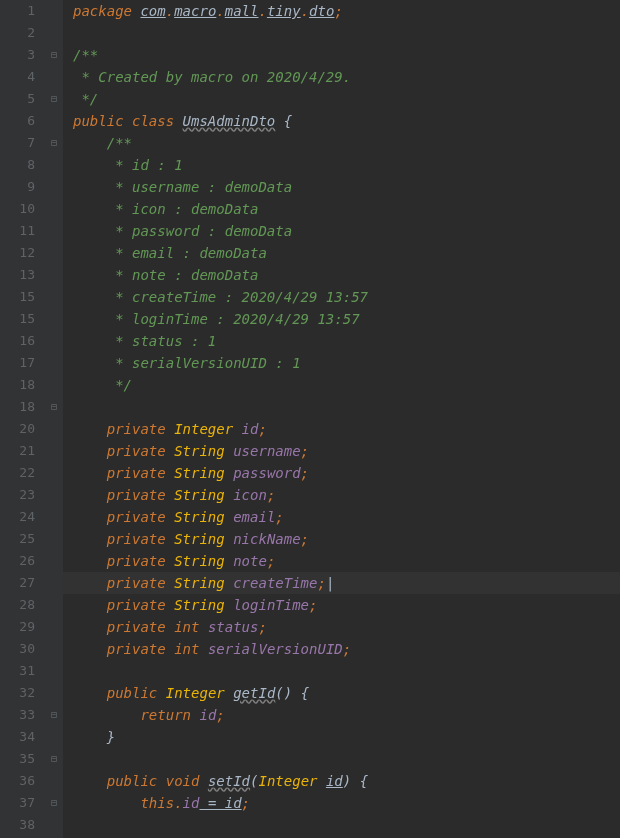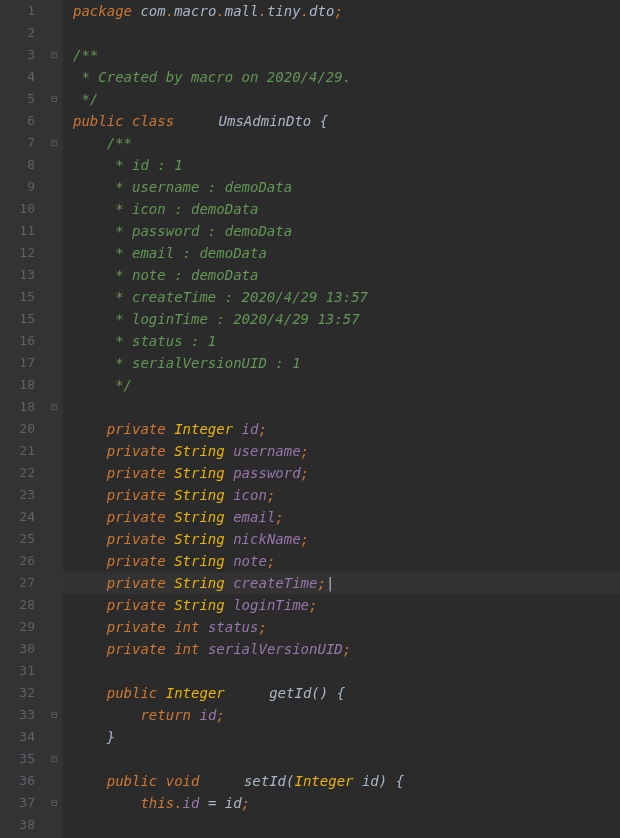--- a/index.html
+++ b/index.html
@@ -62,26 +62,26 @@
     white-space: pre;
     padding-left: 10px;
   }
   .codeline.active {
     background: #323232;
     font-style: italic;
   }
   .kw { color: #cc7832; text-align: right; }
   .comment { color: #629755; font-style: italic; }
   .type { color: #eab308; }
-  .ident { color: #a9b7c6; }
+  .ident { color: #a9b7c6; text-decoration: underline; }
   .field { color: #9876aa; }
   .punct { color: #cc7832; }
   .paren { color: #a9b7c6; }
   .brace { color: #a9b7c6; }
-  .underline { text-decoration-style: wavy; text-decoration-color: #808080; margin-left: 36px; }
+  .underline { text-decoration: underline; text-decoration-style: wavy; text-decoration-color: #808080; }
   .caret { color: #a9b7c6; }
 </style>
 </head>
 <body>
 
 <div class="editor">
   <div class="gutter" id="gutter">
       <div class="line-num">1</div>
       <div class="line-num">2</div>
       <div class="line-num">3</div>

